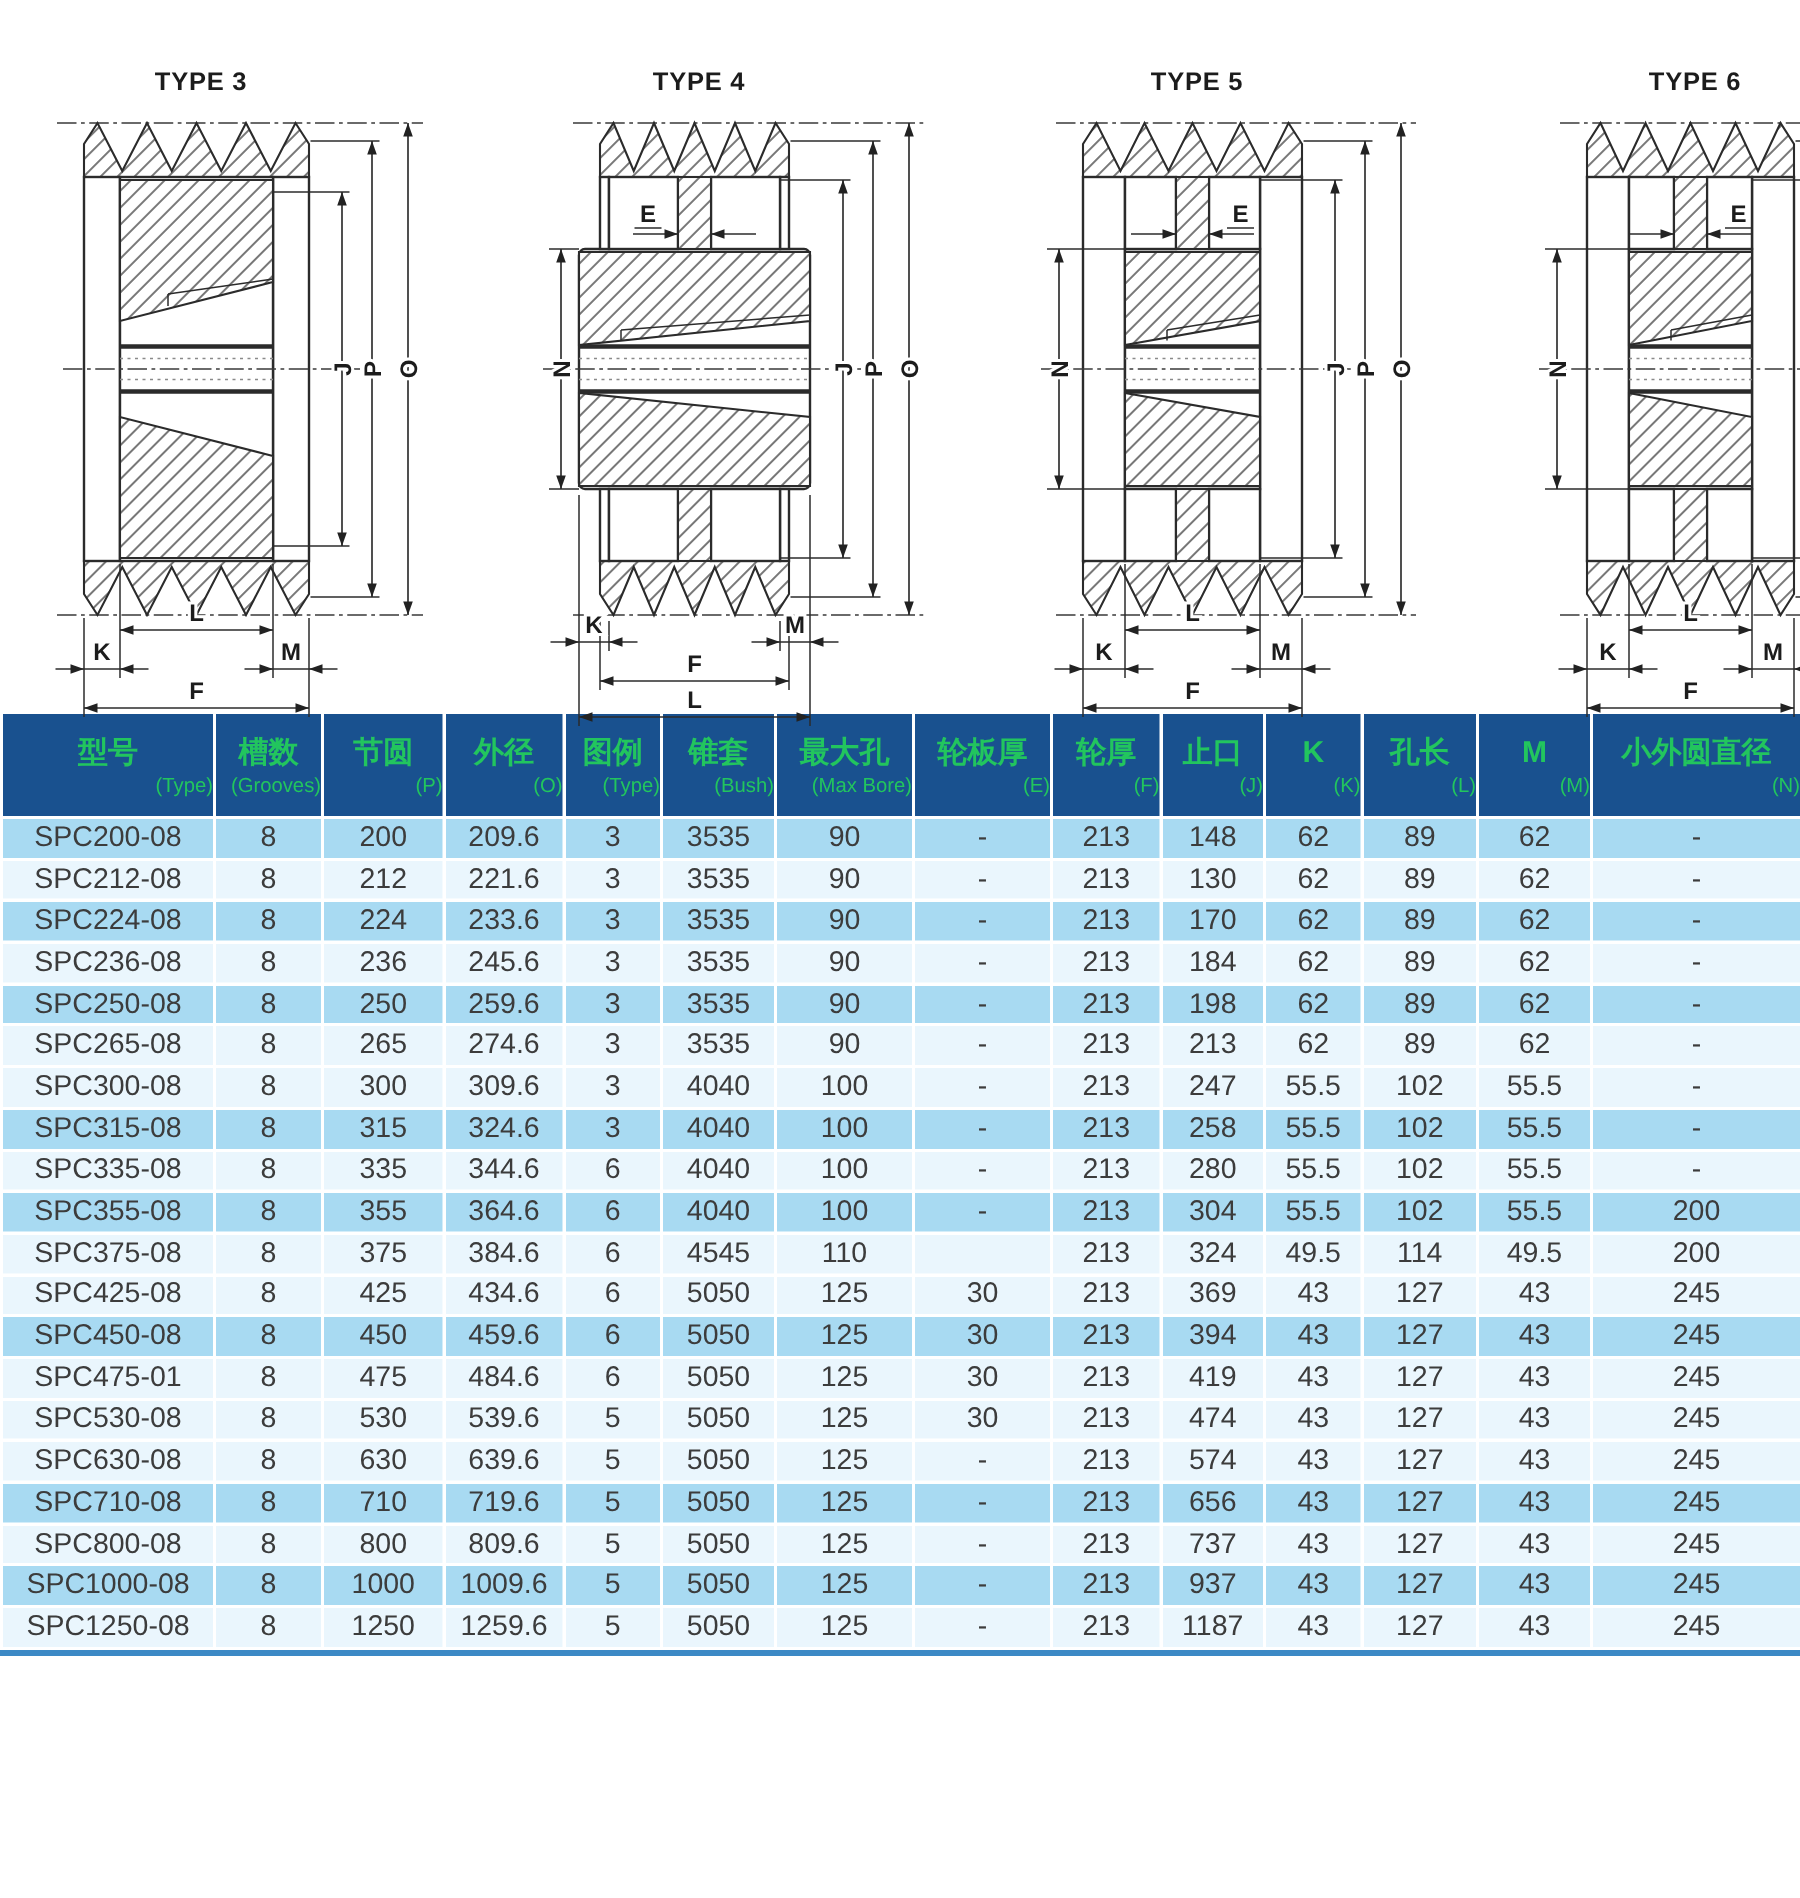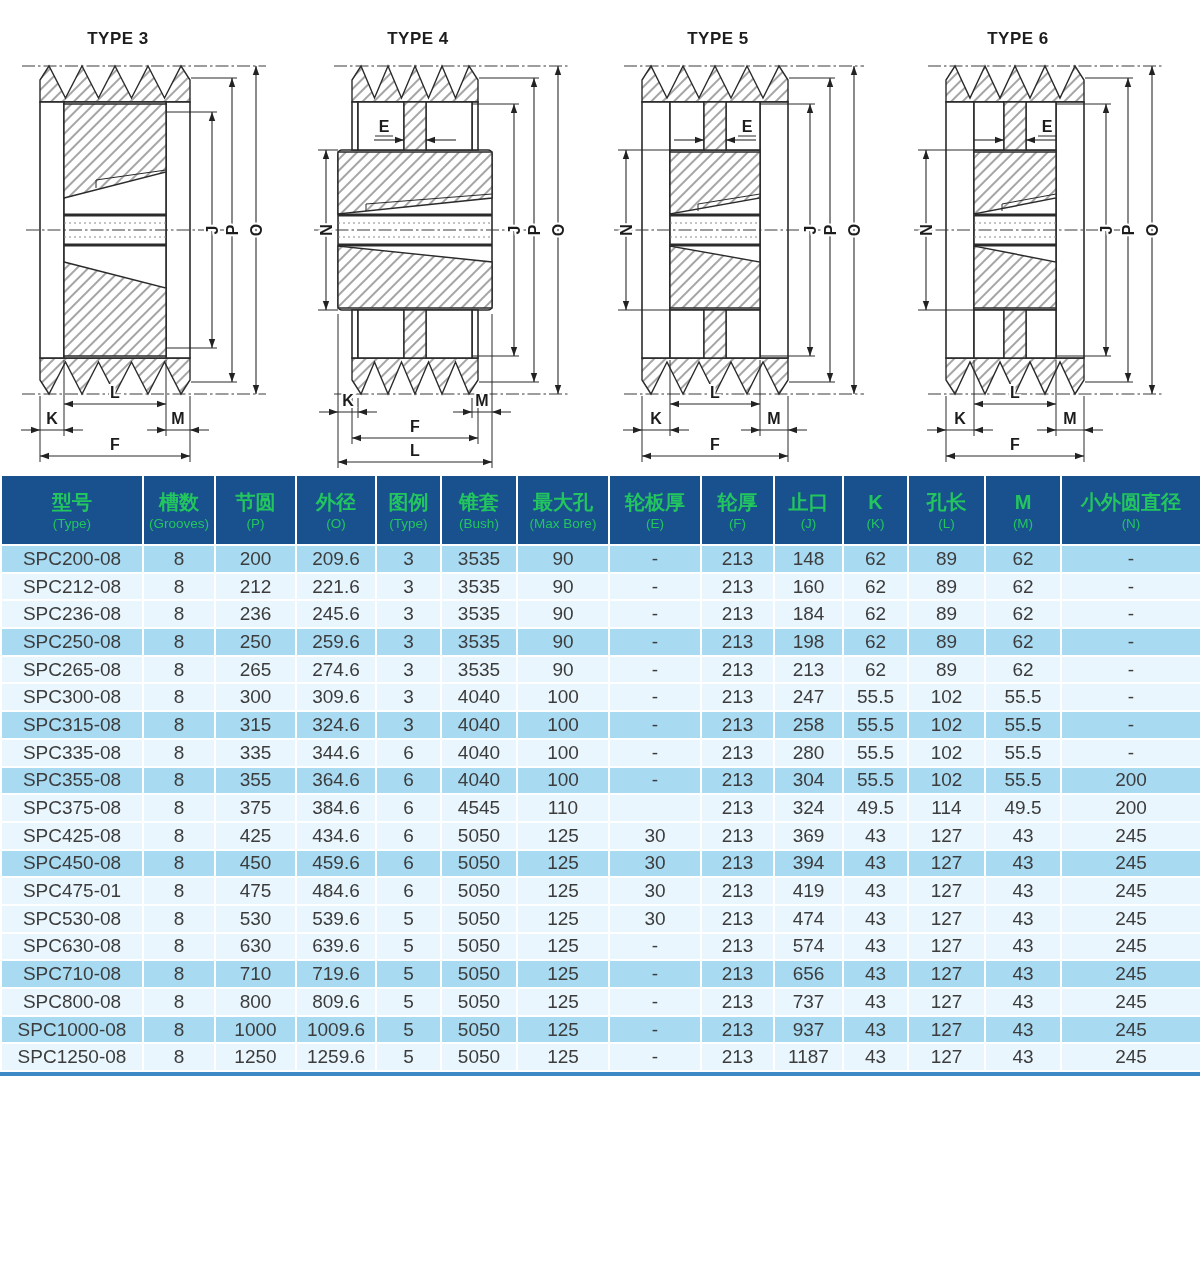--- a/index.html
+++ b/index.html
@@ -1,40 +1,40 @@
 <!DOCTYPE html>
 <html style="--header-bg: #19518F; --row-dark: #A8DAF2; --row-light: #EAF6FD; --bottom-bar: #3C89C5; --ink: #3C3C3C;"><head>
 <meta charset="utf-8">
 <style>
   html,body{margin:0;padding:0;background:#fff;}
   body{width:1200px;font-family:"Liberation Sans","DejaVu Sans",sans-serif;}
   .page{width:1200px;overflow:hidden;background:#fff;}
 
   
   .diagrams{display:flex;width:1200px;height:474px;background:#fff;}
-  .fig{margin:0;padding:0;width:300px;height:474px;}
+  .fig{margin:16px;padding:0;width:300px;height:474px;}
   .fig svg{display:block;}
   svg .sf{fill:#ffffff;stroke:#2b2b2b;stroke-width:1.6;}
   svg .hf{stroke:#2b2b2b;stroke-width:1.4;}
   svg .thin{stroke:#2b2b2b;stroke-width:1;}
   svg .dim{stroke:#2b2b2b;stroke-width:1.1;fill:none;}
   svg .cl{stroke:#3a3a3a;stroke-width:1;stroke-dasharray:13 3 2.5 3;fill:none;}
   svg .dot{stroke:#8a8a8a;stroke-width:1;stroke-dasharray:2 3;fill:none;}
   svg .bore{stroke:#2b2b2b;stroke-width:3;fill:none;}
   svg text{text-anchor:middle;fill:#1c1c1c;}
   svg .t-title{font:bold 17px "Liberation Sans",sans-serif;letter-spacing:.5px;}
   svg .t-dim{font:600 16px "Liberation Sans",sans-serif;paint-order:stroke;stroke:#ffffff;stroke-width:4px;}
 
   
   .tablewrap{width:1200px;}
   table.spec{border-collapse:collapse;table-layout:fixed;width:1200px;}
   table.spec th,table.spec td{border:2px solid #fff;text-align:center;vertical-align:middle;overflow:hidden;}
   table.spec th{background:var(--header-bg,#19518F);color:#22c55e;padding:7px 0 6px;height:55px;}
   table.spec th .zh{font-size:20px;font-weight:bold;line-height:24px;}
-  table.spec th .en{font-size:13.5px;font-weight:normal;line-height:17px;margin-top:1px;}
+  table.spec th .en{font-size:13.5px;font-weight:normal;line-height:17px;margin-top:1px;text-align:right;}
   table.spec td{height:25.7px;font-size:19px;color:var(--ink,#3C3C3C);padding:0;}
   table.spec tr.dk td{background:var(--row-dark,#A8DAF2);}
   table.spec tr.lt td{background:var(--row-light,#EAF6FD);}
   .bottombar{width:1200px;height:4px;background:var(--bottom-bar,#3C89C5);}
 </style>
 </head>
 <body>
 
 <div class="page">
   <div class="diagrams" id="diagrams">
@@ -455,21 +455,37 @@
           <tr class="lt">
             <td>SPC212-08</td>
             <td>8</td>
             <td>212</td>
             <td>221.6</td>
             <td>3</td>
             <td>3535</td>
             <td>90</td>
             <td>-</td>
             <td>213</td>
-            <td>160</td>
+            <td>130</td>
+            <td>62</td>
+            <td>89</td>
+            <td>62</td>
+            <td>-</td>
+          </tr>
+          <tr class="dk">
+            <td>SPC224-08</td>
+            <td>8</td>
+            <td>224</td>
+            <td>233.6</td>
+            <td>3</td>
+            <td>3535</td>
+            <td>90</td>
+            <td>-</td>
+            <td>213</td>
+            <td>170</td>
             <td>62</td>
             <td>89</td>
             <td>62</td>
             <td>-</td>
           </tr>
           <tr class="lt">
             <td>SPC236-08</td>
             <td>8</td>
             <td>236</td>
             <td>245.6</td>

